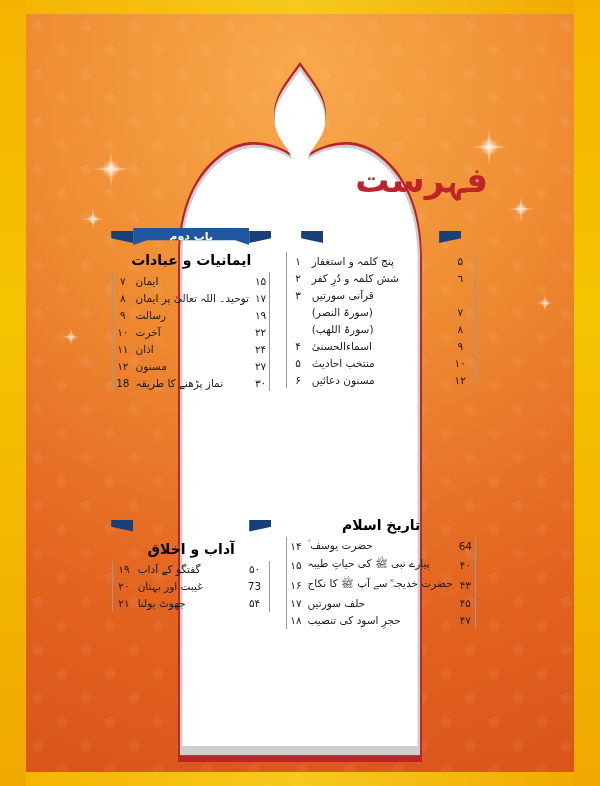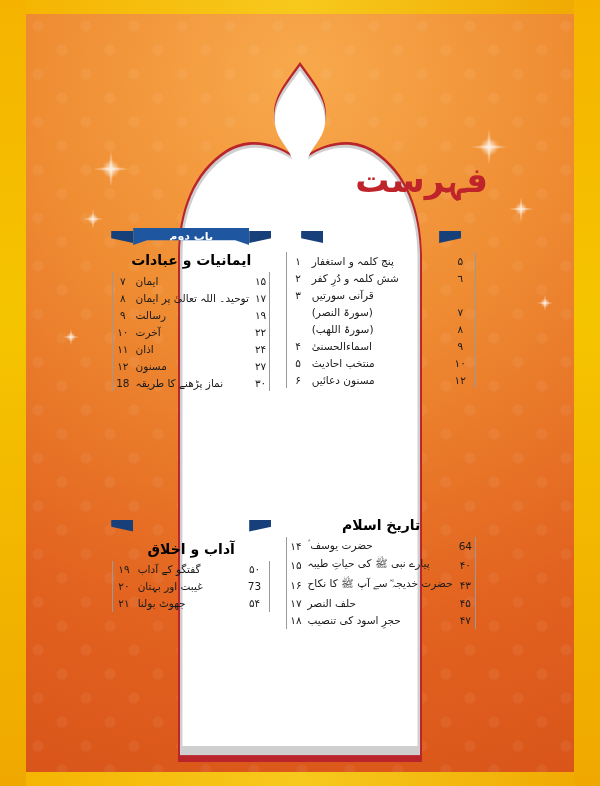--- a/index.html
+++ b/index.html
@@ -332,21 +332,21 @@
                 <td class="name">پیارے نبی ﷺ کی حیاتِ طیبہ</td>
                 <td class="num">۱۵</td>
               </tr>
           <tr>
                 <td class="page">۴۳</td>
                 <td class="name">حضرت خدیجہ ؓ سے آپ ﷺ کا نکاح</td>
                 <td class="num">۱۶</td>
               </tr>
           <tr>
                 <td class="page">۴۵</td>
-                <td class="name">حلف النصر</td>
+                <td class="name">حلف سورتیں</td>
                 <td class="num">۱۷</td>
               </tr>
           <tr>
                 <td class="page">۴۷</td>
                 <td class="name">حجرِ اسود کی تنصیب</td>
                 <td class="num">۱۸</td>
               </tr>
         </tbody>
           </table>
       </div>

